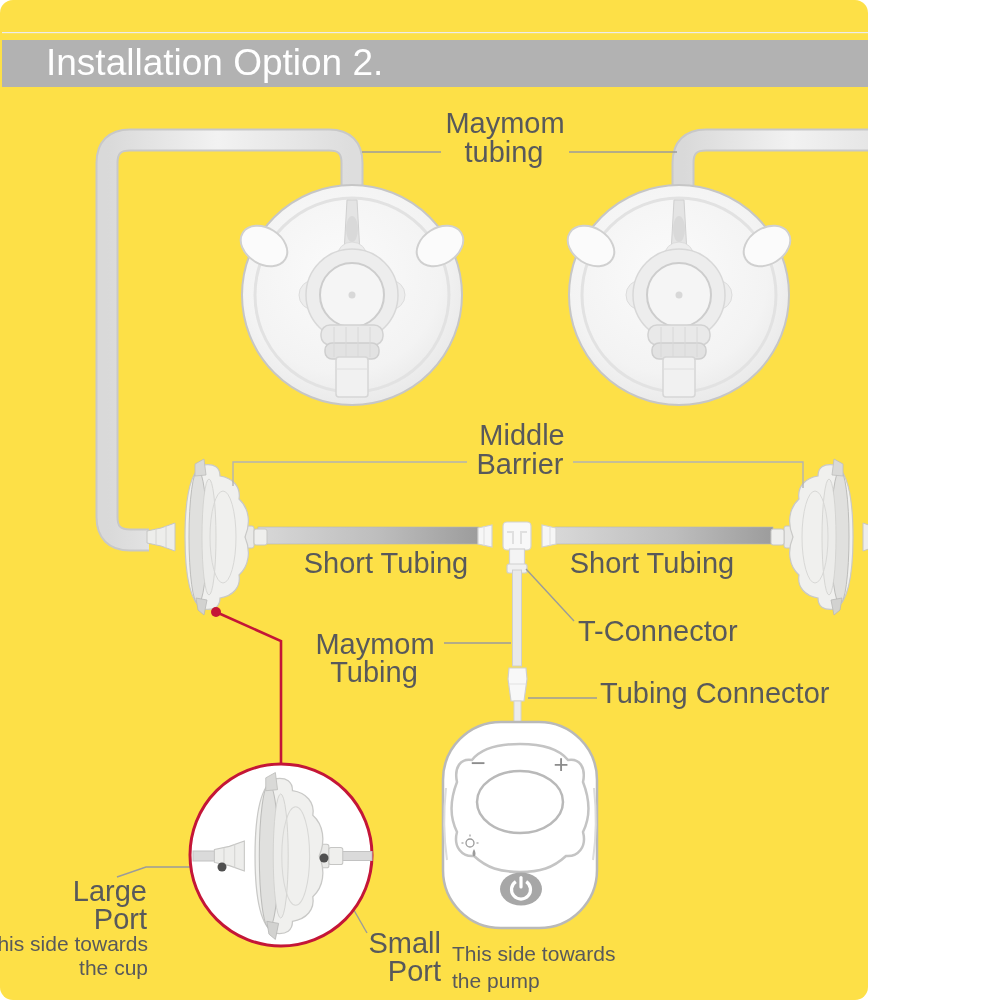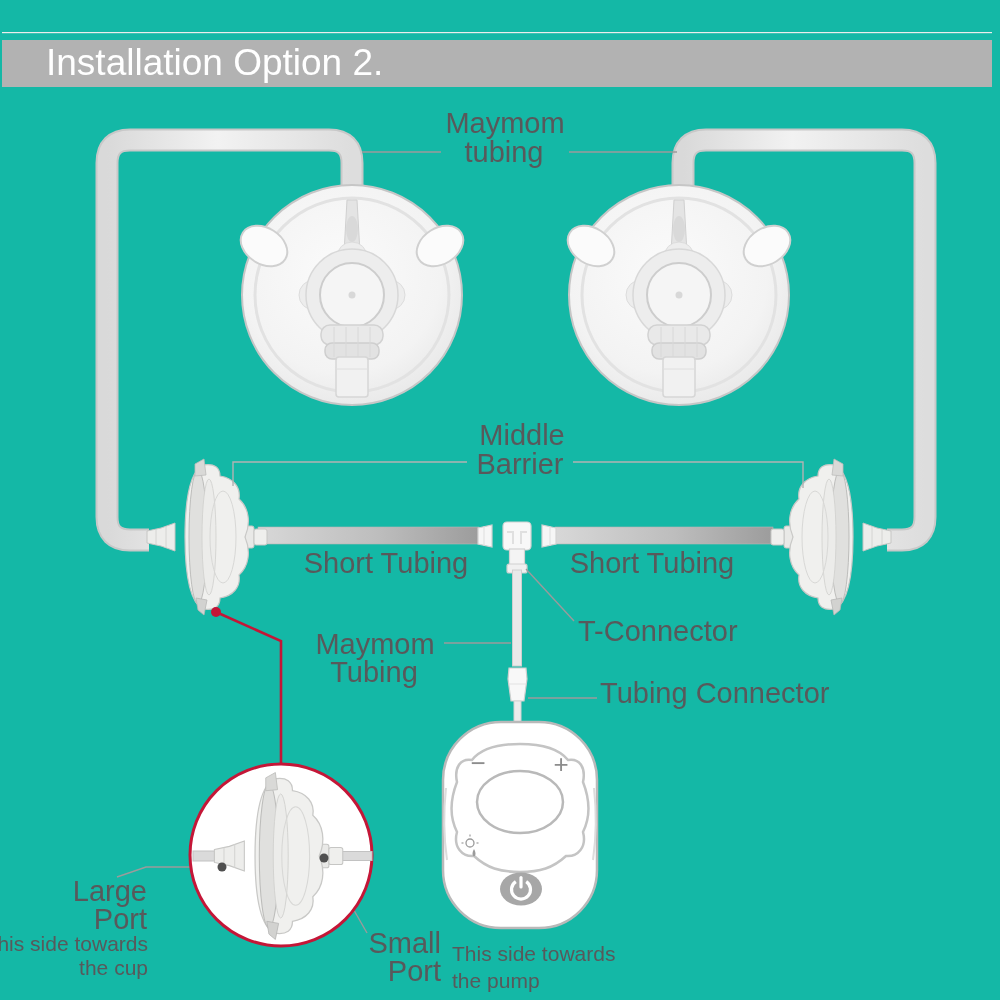--- a/index.html
+++ b/index.html
@@ -1,16 +1,16 @@
 <!DOCTYPE html>
 <html><head>
 <meta charset="utf-8">
 <style>
   html,body{margin:0;padding:0;background:#ffffff;}
-  .stage{width:1000px;height:1000px;position:relative;background:#14b8a6;overflow:hidden;}
+  .stage{width:868px;height:1000px;position:relative;background:#fde047;overflow:hidden;border-radius:13px;}
   svg{display:block;}
   text{font-family:"Liberation Sans","DejaVu Sans",sans-serif;fill:#58595b;}
   .title-text{font-size:37px;fill:#ffffff;}
   .lbl{font-size:29px;}
   .lbl-sm{font-size:21px;}
   .pump-glyph{font-size:26px;fill:#8d8d8d;}
 </style>
 </head>
 <body>
 

